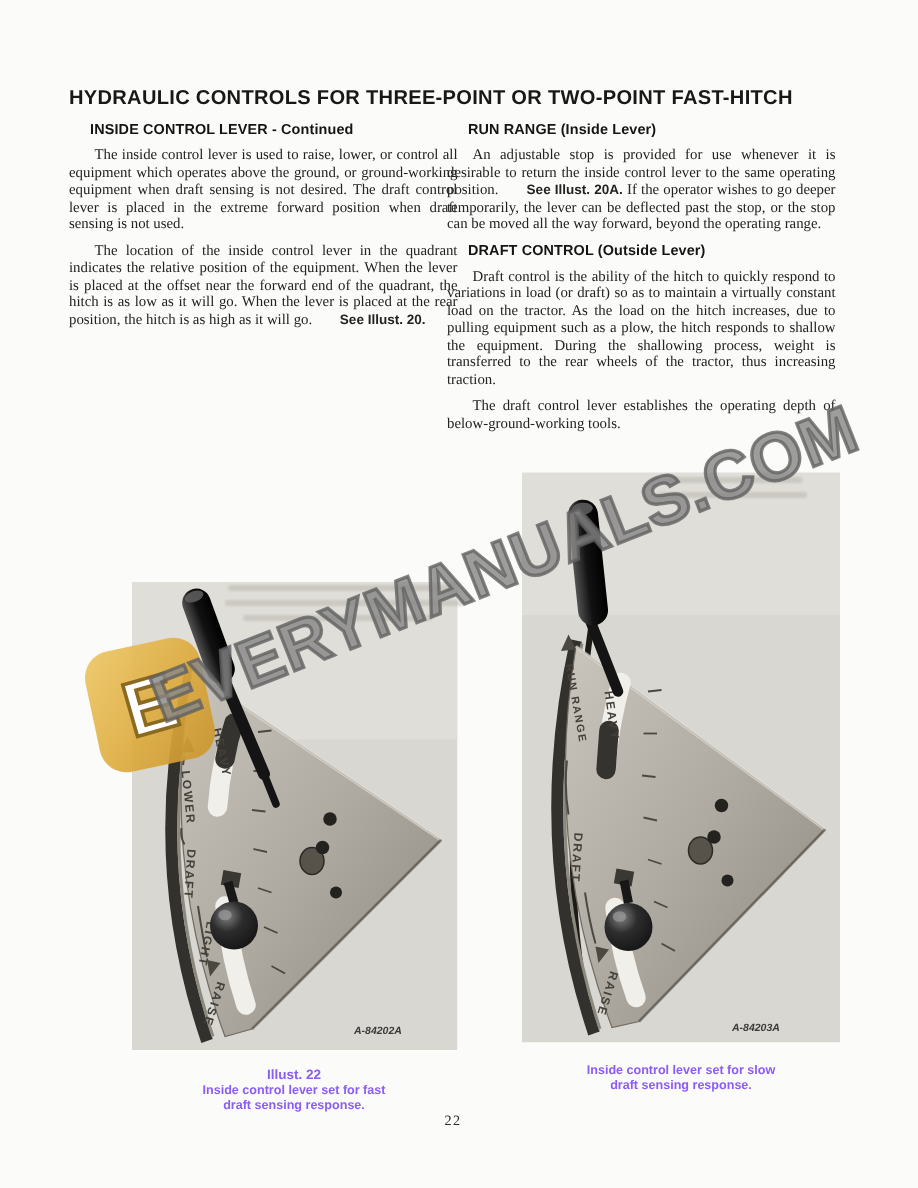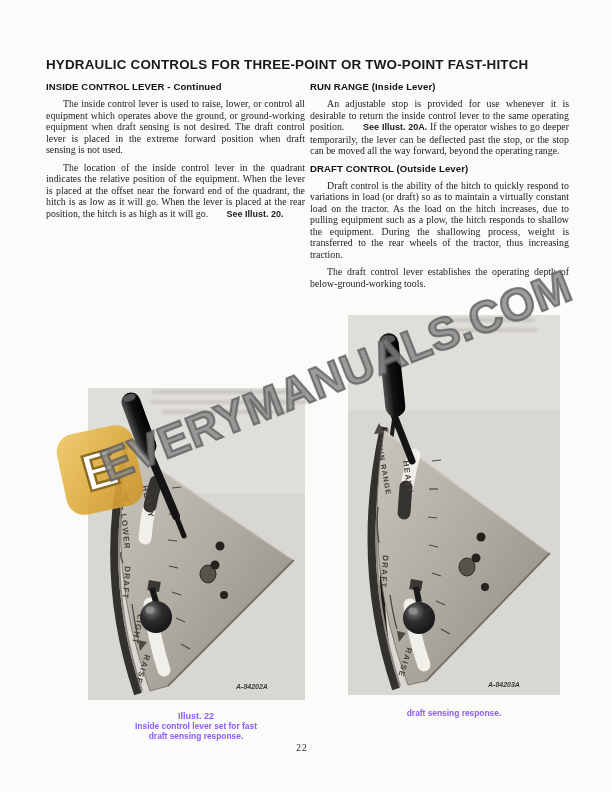--- a/index.html
+++ b/index.html
@@ -8,24 +8,24 @@
     background:#fbfbf9; overflow:hidden;
     font-family:"Liberation Serif", serif; color:#1f1f1f;
   }
   .title {
     position:absolute; left:46px; top:57px; width:520px;
     font-family:"Liberation Sans", sans-serif; font-weight:bold;
     font-size:13.4px; letter-spacing:0.2px; color:#181818; white-space:nowrap;
   }
   .col { position:absolute; width:259px; }
   .col-left  { left:46px;  top:81px; }
-  .col-right { left:310px; top:81px; }
+  .col-right { left:298px; top:81px; }
   .shead {
     font-family:"Liberation Sans", sans-serif; font-weight:bold;
-    font-size:9.6px; letter-spacing:0.1px; color:#141414; margin:0 0 6px 0;
+    font-size:9.6px; letter-spacing:0.1px; color:#141414; margin:0 0 6px 14px;
   }
   .col p {
     font-size:9.9px; line-height:11.5px; text-align:justify;
     text-indent:17px; margin:0 0 6px 0; color:#222;
   }
   .bref { font-family:"Liberation Sans", sans-serif; font-weight:bold; font-size:9px;margin-left:16px; }
   .figure { position:absolute; }
   .photo { display:block; }
   .caption {
     position:absolute; text-align:center; color:#8b5cf6;
@@ -233,20 +233,21 @@
         <path d="M46,100 L64,146" stroke="#141414" stroke-width="7" stroke-linecap="round"></path>
         <g transform="translate(44,60) rotate(-6)">
           <rect x="-10" y="-42" width="20" height="84" rx="10" fill="url(#gripR)"></rect>
           <ellipse cx="0" cy="-36" rx="7" ry="4" fill="#606060" opacity="0.85"></ellipse>
         </g>
       </g>
       <text class="phlabel" x="140" y="372">A-84203A</text>
     </svg>
   </div>
   <div class="caption" style="left:344px; top:709px; width:220px;">
+    <div class="cap-line">Inside control lever set for slow</div>
     <div class="cap-line">draft sensing response.</div>
   </div>
 
   <div class="ghost" style="left:152px; top:390px; width:150px; height:4px;"></div>
   <div class="ghost" style="left:150px; top:400px; width:160px; height:4px;"></div>
   <div class="ghost" style="left:162px; top:410px; width:126px; height:4px;"></div>
   <div class="ghost" style="left:443px; top:318px; width:92px; height:4px;"></div>
   <div class="ghost" style="left:438px; top:328px; width:100px; height:4px;"></div>
 
   <svg class="wm-logo" width="86" height="92" viewBox="0 0 86 92">

